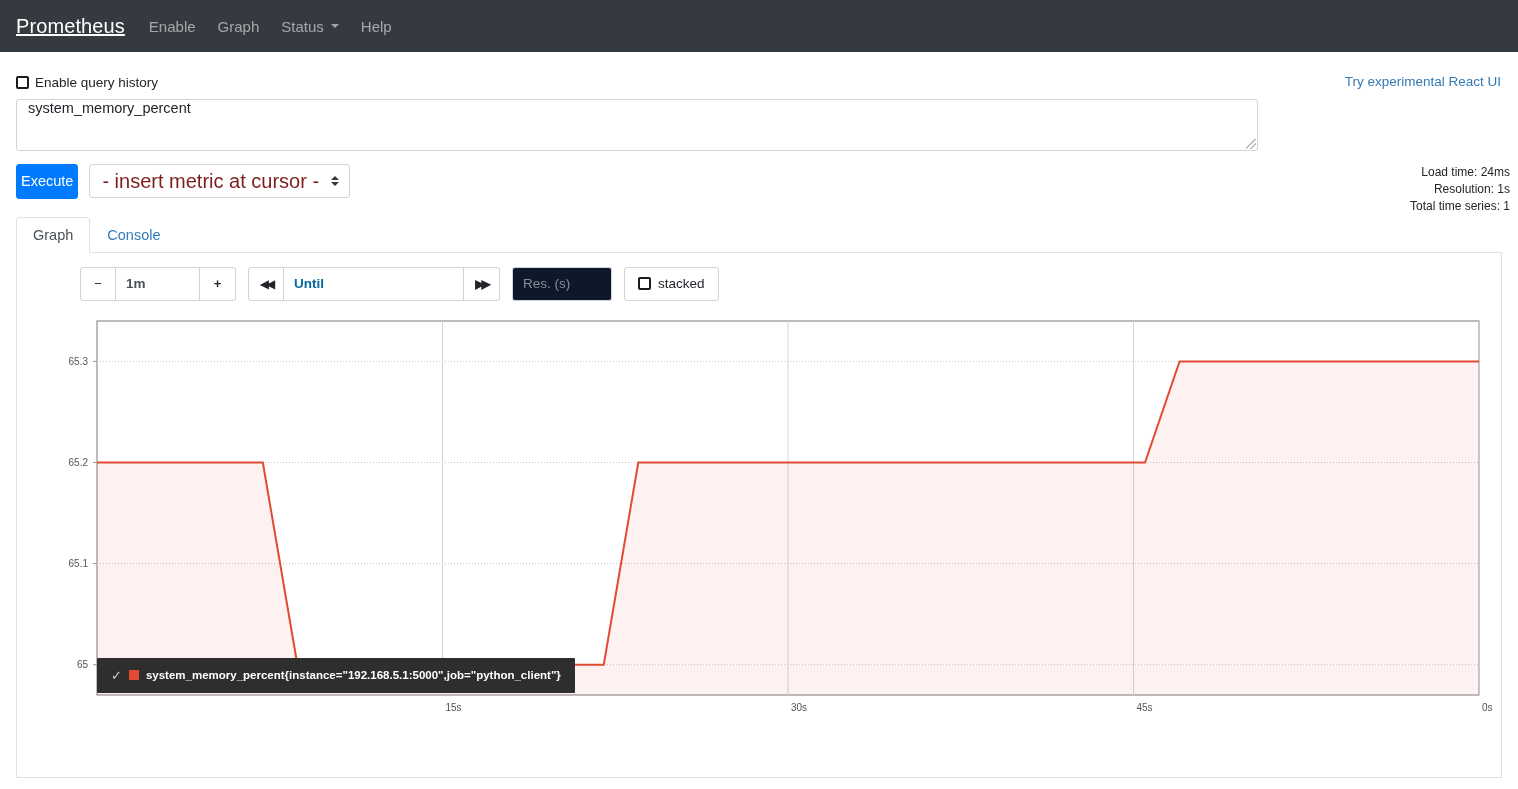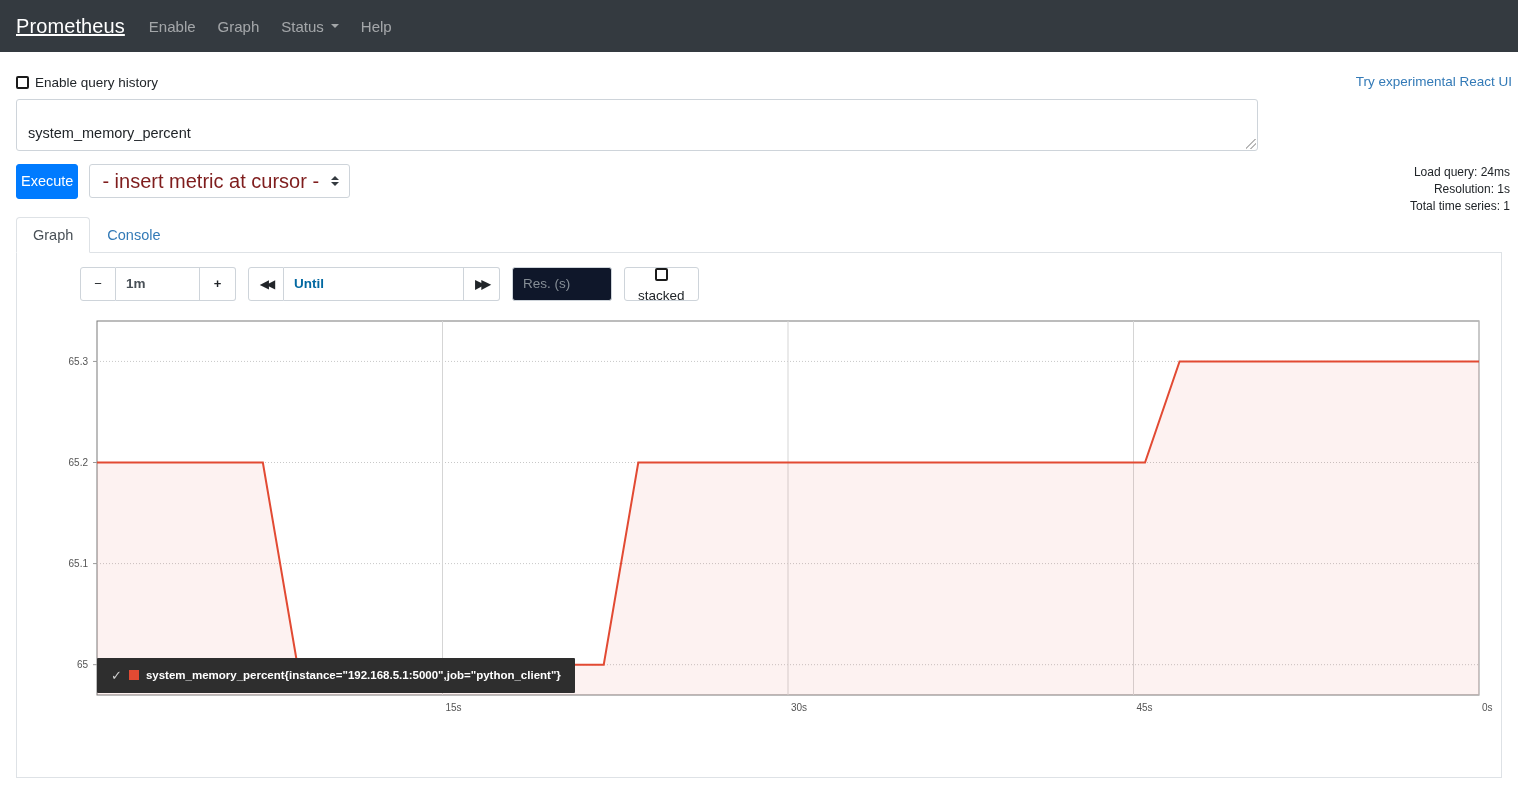--- a/index.html
+++ b/index.html
@@ -45,21 +45,21 @@
     border-top: 4px solid rgba(255,255,255,.55);
     display: inline-block;
     margin-left: 2px;
   }
 
   
   .page { padding: 0 16px; position: relative; }
 
   .react-ui-link {
     position: absolute;
-    right: 6px;
+    right: 17px;
     top: 22px;
     color: #337ab7;
     font-size: 13.5px;
     text-decoration: none;
   }
 
   .meta-box {
     position: absolute;
     right: 8px;
     top: 112px;
@@ -81,24 +81,24 @@
     border: 2px solid #1b1b1b;
     border-radius: 2px;
     background: #fff;
     display: inline-block;
     flex: 0 0 auto;
   }
 
   .query-area {
     margin-top: 9px;
     width: 1242px;
-    height: 32px;
-    border: 1px solid #ced4da;
-    border-radius: 3px;
-    padding: 25px 11px;
+    height: 52px;
+    border: 1px solid #ced4da;
+    border-radius: 3px;
+    padding: 0 11px;
     font-size: 14.5px;
     color: #212529;
     background: #fff;
     position: relative;
     overflow: hidden;
     white-space: nowrap;
   }
   .query-area::after {
     content: "";
     position: absolute;
@@ -236,21 +236,20 @@
   .stacked-btn {
     border: 1px solid #ced4da;
     border-radius: 3px;
     background: #fff;
     height: 34px;
     display: flex; align-items: center; gap: 7px;
     padding: 0 13px;
     font-size: 13.5px;
     color: #212529;
     cursor: pointer;
-    flex-direction: column;
   }
   .dbl-arrow { letter-spacing: -3px; font-size: 12px; }
 
   
   .chart-wrap {
     position: absolute;
     left: 0; top: 60px;
     width: 1486px;
     height: 420px;
   }
@@ -302,21 +301,21 @@
   <a class="nav-link" href="#">
     <span>Help</span>
   </a>
 </div>
 
 <div class="page">
 
   <a class="react-ui-link" href="#">Try experimental React UI</a>
 
   <div class="meta-box">
-    <div>Load query: 24ms</div>
+    <div>Load time: 24ms</div>
     <div>Resolution: 1s</div>
     <div>Total time series: 1</div>
   </div>
 
   <div class="history-row">
     <span class="cb"></span>
     <span>Enable query history</span>
   </div>
 
   <div class="query-area" title="Expression (press Shift+Enter for newlines)">system_memory_percent</div>

